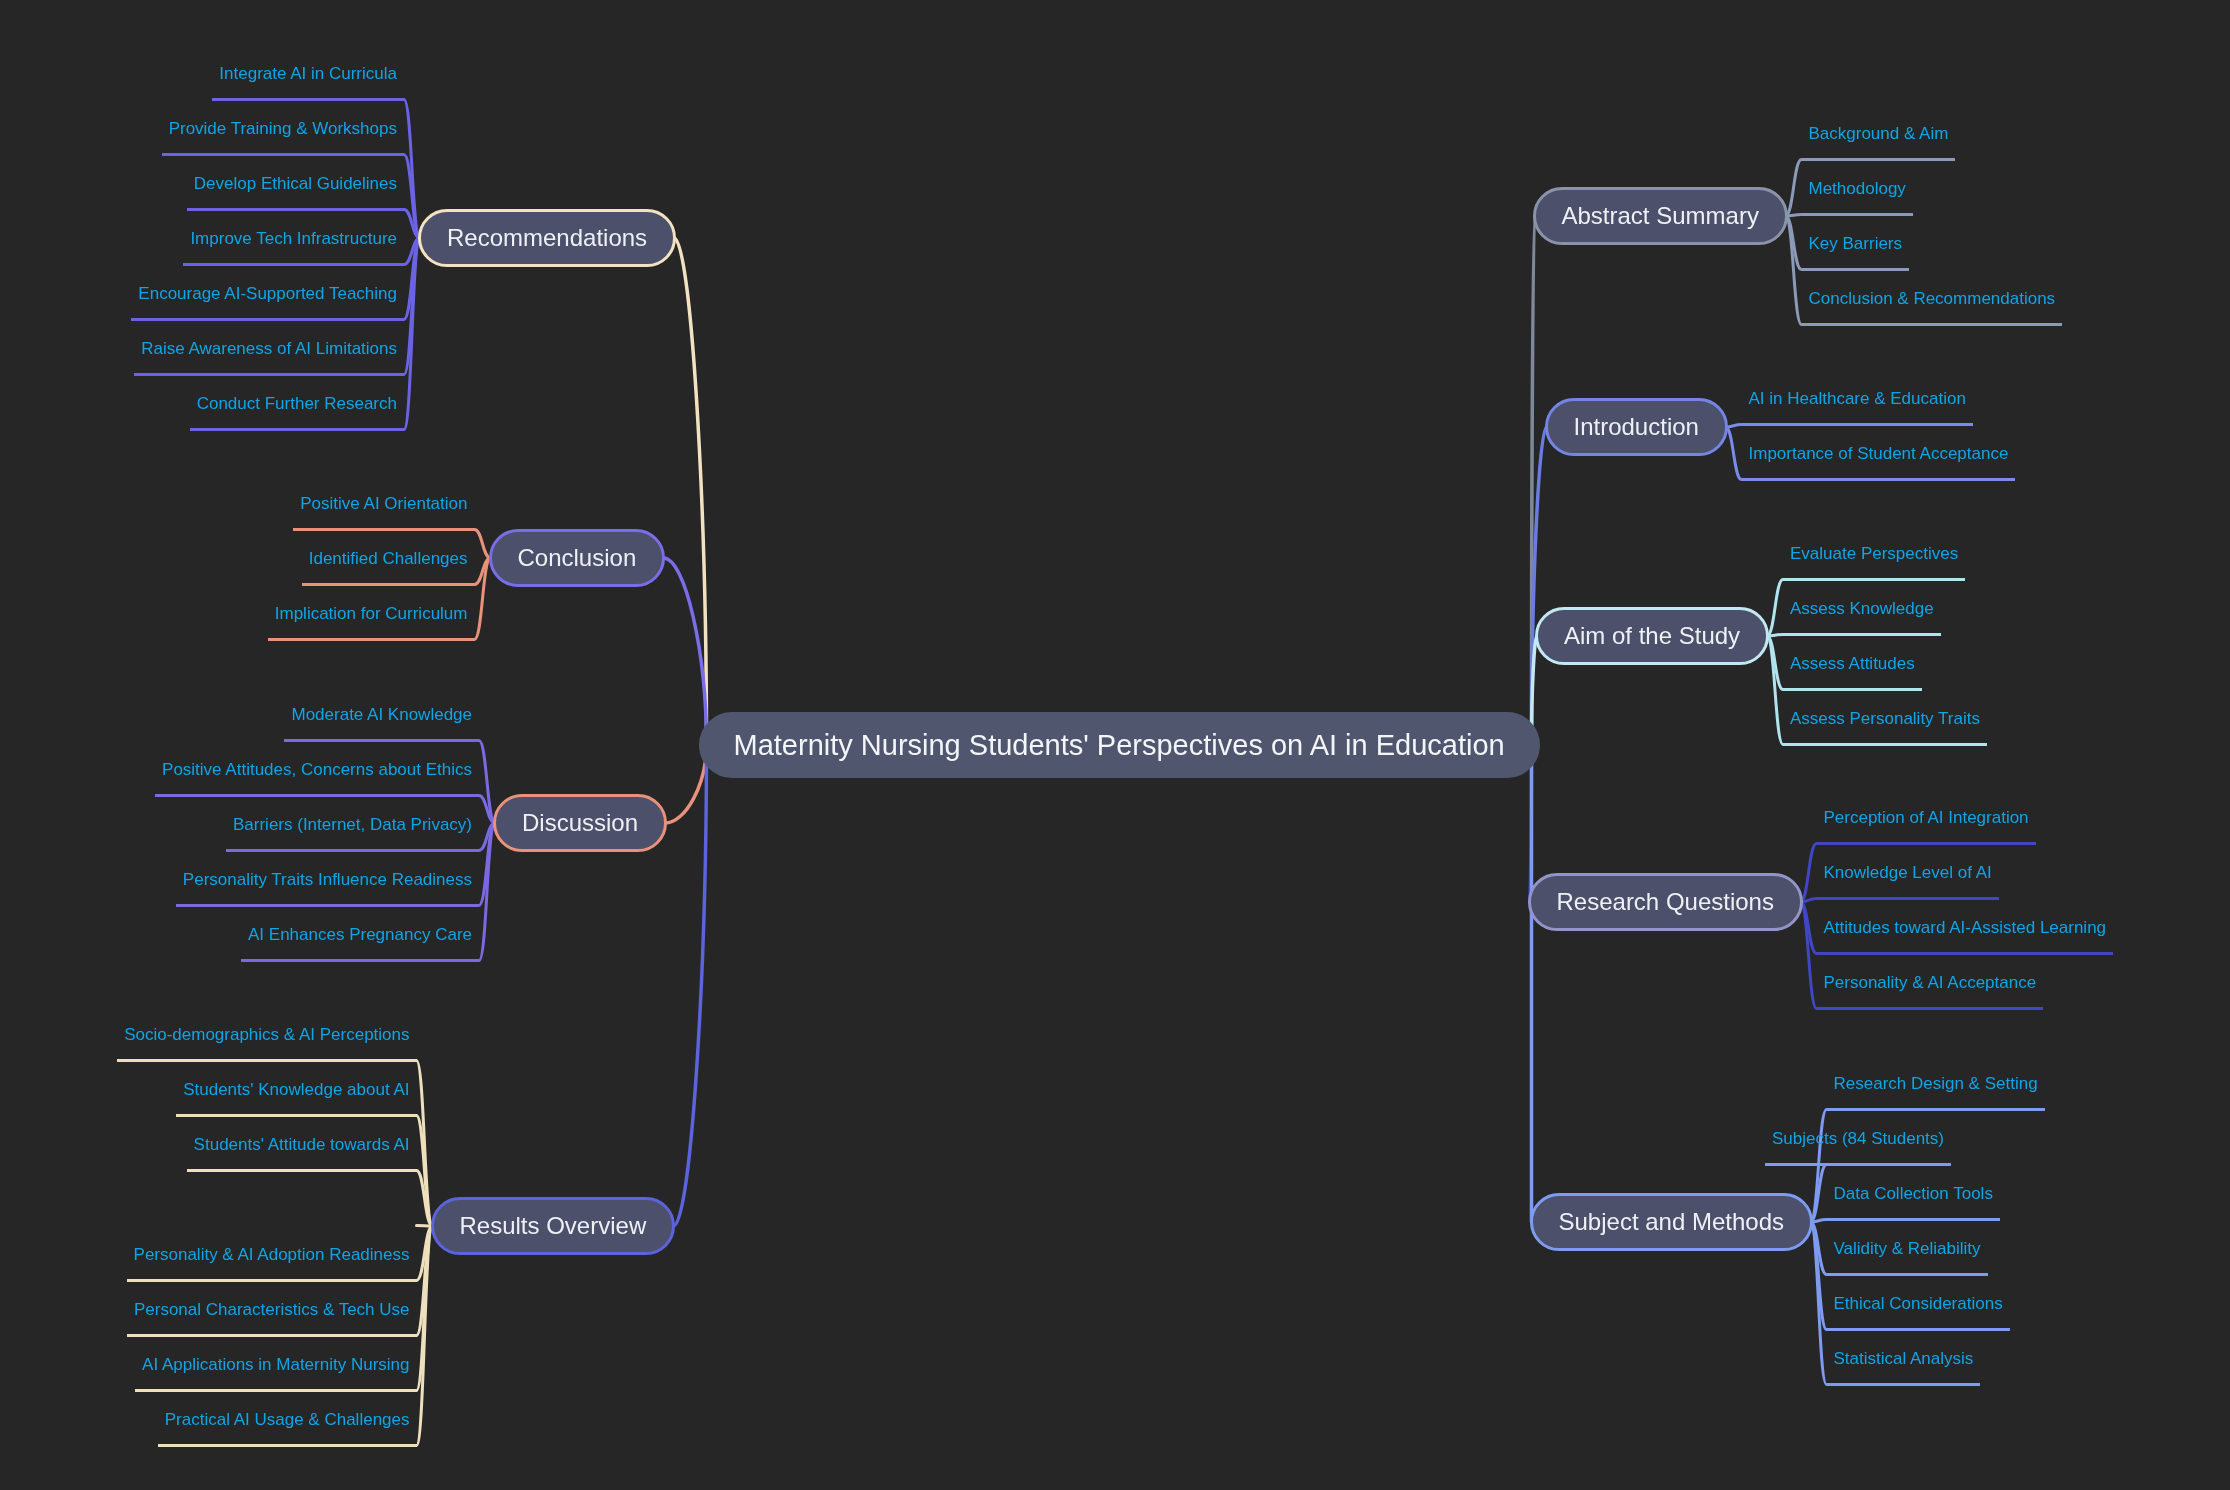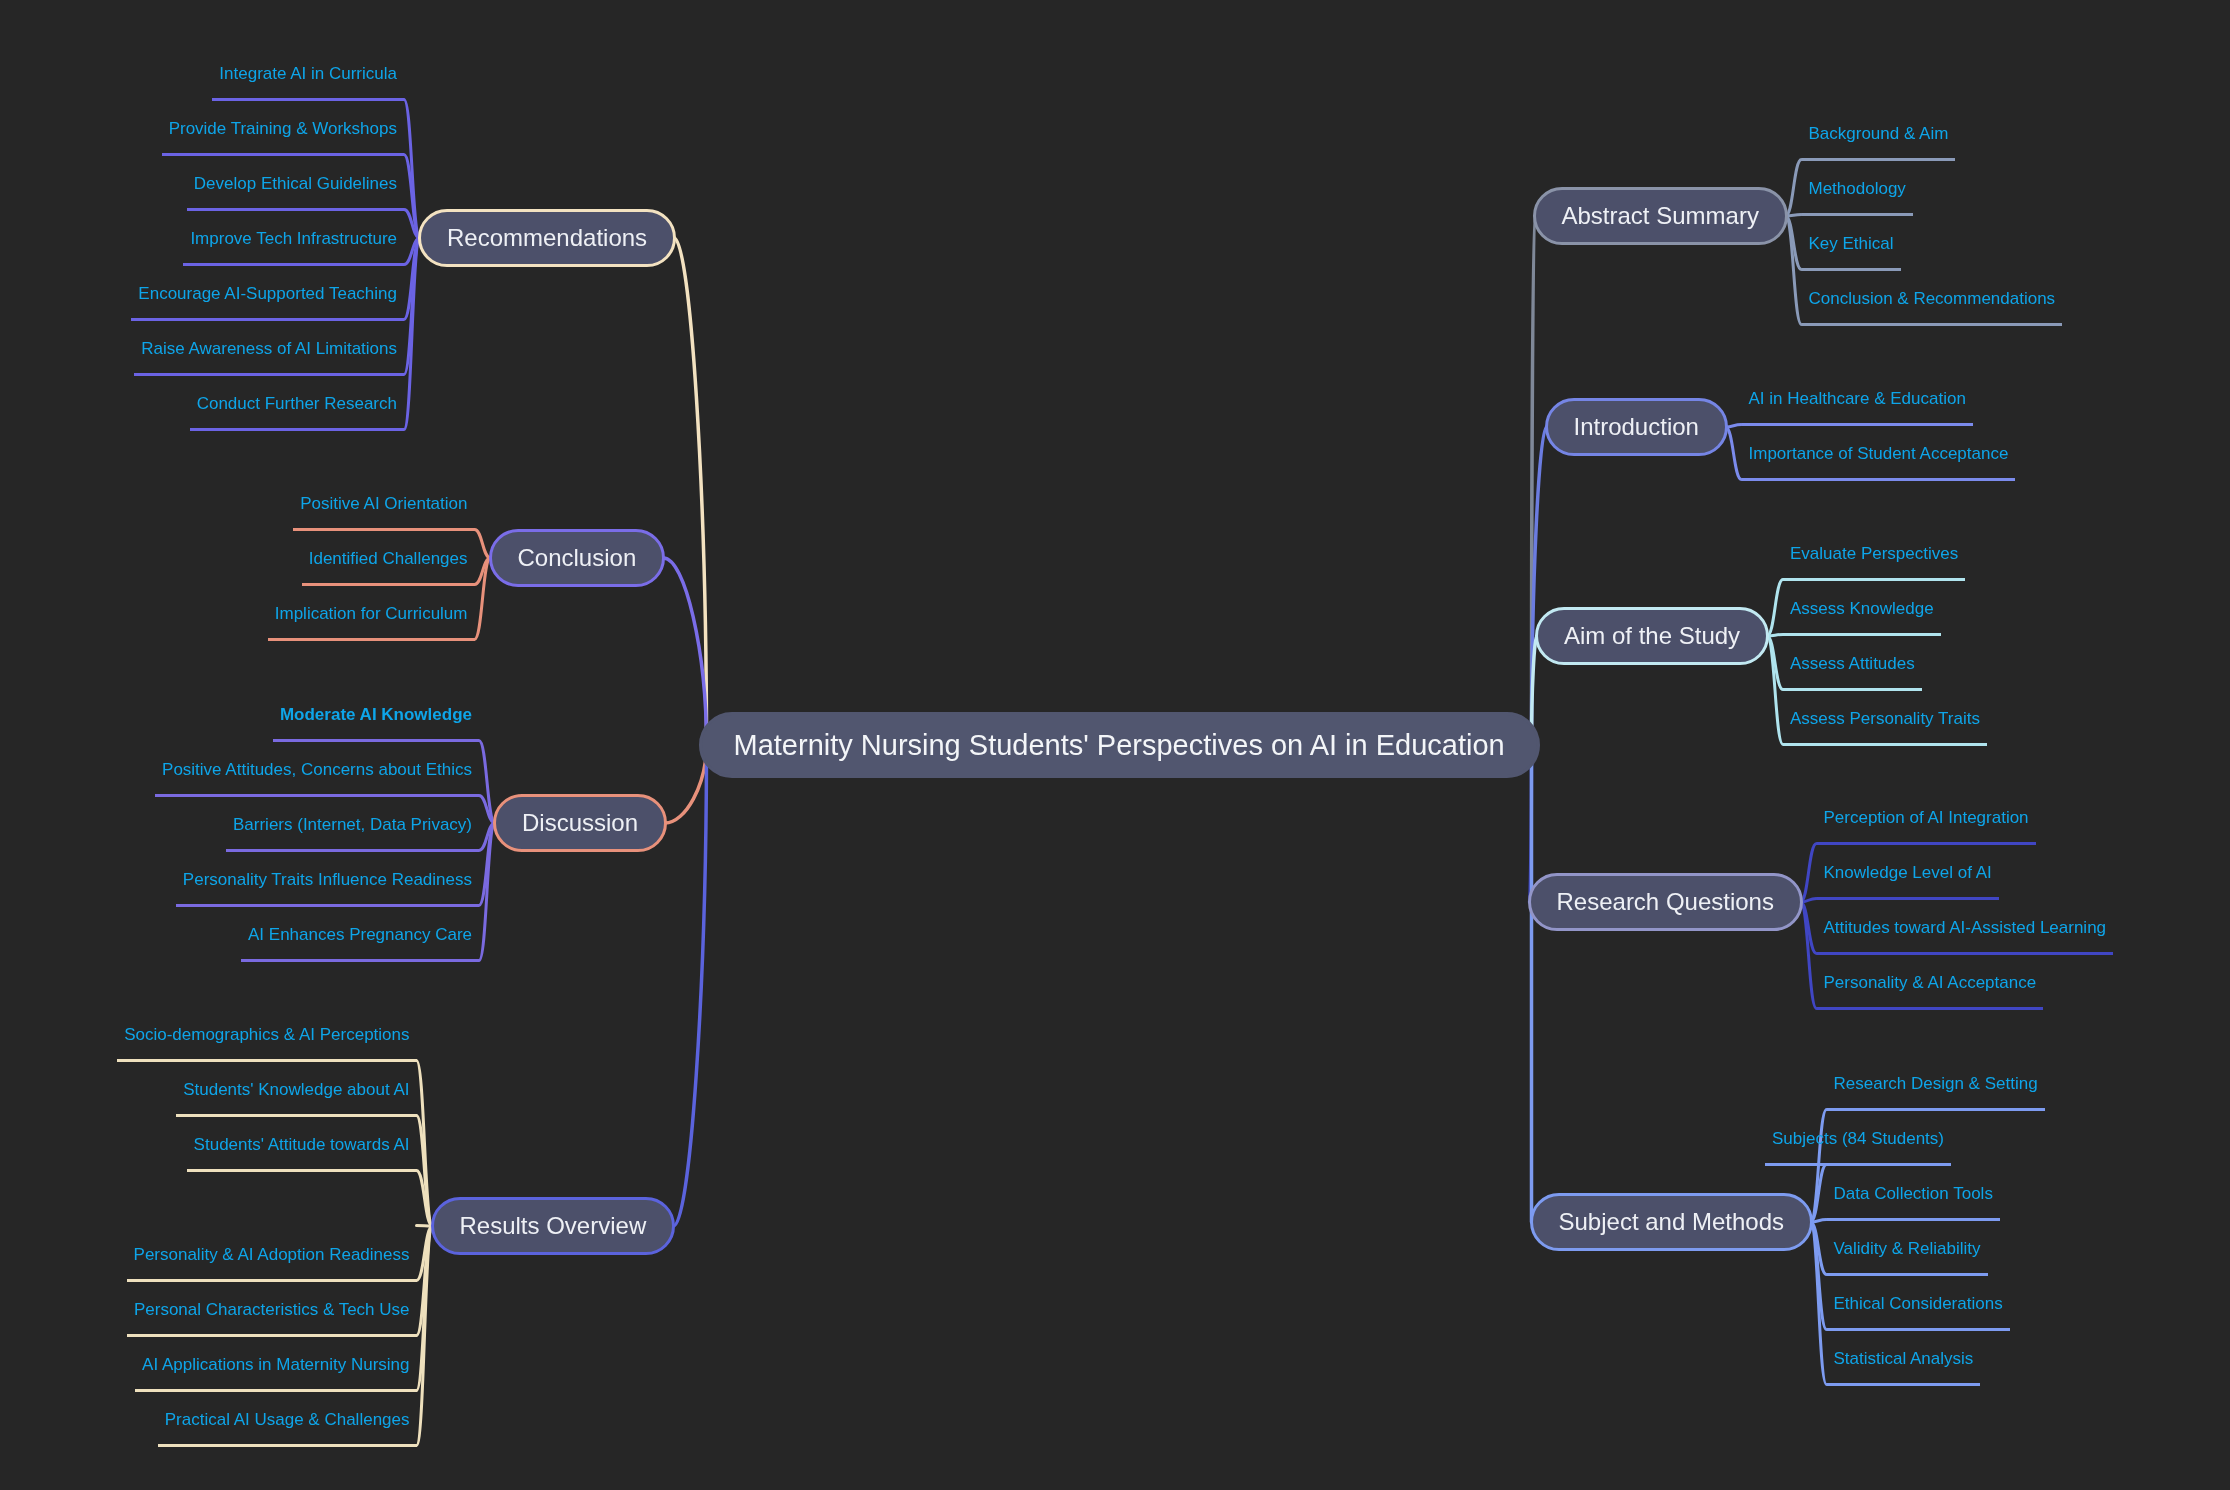--- a/index.html
+++ b/index.html
@@ -96,37 +96,37 @@
     <div class="child-label" style="border-bottom-color: rgb(107, 99, 228); top: 169px; right: 1826px;">Develop Ethical Guidelines</div>
     <div class="child-label" style="border-bottom-color: rgb(107, 99, 228); top: 224px; right: 1826px;">Improve Tech Infrastructure</div>
     <div class="child-label" style="border-bottom-color: rgb(107, 99, 228); top: 279px; right: 1826px;">Encourage AI-Supported Teaching</div>
     <div class="child-label" style="border-bottom-color: rgb(107, 99, 228); top: 334px; right: 1826px;">Raise Awareness of AI Limitations</div>
     <div class="child-label" style="border-bottom-color: rgb(107, 99, 228); top: 389px; right: 1826px;">Conduct Further Research</div>
     <div class="pill" style="background: rgb(76, 80, 106); border-color: rgb(122, 109, 232); left: 488.5px; top: 529px; visibility: visible;"><span>Conclusion</span></div>
     <div class="child-label" style="border-bottom-color: rgb(232, 145, 123); top: 489px; right: 1755.5px;">Positive AI Orientation</div>
     <div class="child-label" style="border-bottom-color: rgb(232, 145, 123); top: 544px; right: 1755.5px;">Identified Challenges</div>
     <div class="child-label" style="border-bottom-color: rgb(232, 145, 123); top: 599px; right: 1755.5px;">Implication for Curriculum</div>
     <div class="pill" style="background: rgb(76, 80, 106); border-color: rgb(232, 145, 123); left: 493px; top: 794px; visibility: visible;"><span>Discussion</span></div>
-    <div class="child-label" style="border-bottom-color: rgb(122, 106, 224); top: 700px; right: 1751px; font-weight: bold;">Moderate AI Knowledge</div>
+    <div class="child-label" style="border-bottom-color: rgb(122, 106, 224); top: 700px; right: 1751px;">Moderate AI Knowledge</div>
     <div class="child-label" style="border-bottom-color: rgb(122, 106, 224); top: 755px; right: 1751px;">Positive Attitudes, Concerns about Ethics</div>
     <div class="child-label" style="border-bottom-color: rgb(122, 106, 224); top: 810px; right: 1751px;">Barriers (Internet, Data Privacy)</div>
     <div class="child-label" style="border-bottom-color: rgb(122, 106, 224); top: 865px; right: 1751px;">Personality Traits Influence Readiness</div>
     <div class="child-label" style="border-bottom-color: rgb(122, 106, 224); top: 920px; right: 1751px;">AI Enhances Pregnancy Care</div>
     <div class="pill" style="background: rgb(76, 80, 106); border-color: rgb(91, 99, 221); left: 430.5px; top: 1197px; visibility: visible;"><span>Results Overview</span></div>
     <div class="child-label" style="border-bottom-color: rgb(238, 224, 189); top: 1020px; right: 1813.5px;">Socio-demographics &amp; AI Perceptions</div>
     <div class="child-label" style="border-bottom-color: rgb(238, 224, 189); top: 1075px; right: 1813.5px;">Students' Knowledge about AI</div>
     <div class="child-label" style="border-bottom-color: rgb(238, 224, 189); top: 1130px; right: 1813.5px;">Students' Attitude towards AI</div>
     <div class="child-label" style="border-bottom-color: rgb(238, 224, 189); top: 1240px; right: 1813.5px;">Personality &amp; AI Adoption Readiness</div>
     <div class="child-label" style="border-bottom-color: rgb(238, 224, 189); top: 1295px; right: 1813.5px;">Personal Characteristics &amp; Tech Use</div>
     <div class="child-label" style="border-bottom-color: rgb(238, 224, 189); top: 1350px; right: 1813.5px;">AI Applications in Maternity Nursing</div>
     <div class="child-label" style="border-bottom-color: rgb(238, 224, 189); top: 1405px; right: 1813.5px;">Practical AI Usage &amp; Challenges</div>
     <div class="pill" style="background: rgb(76, 80, 106); border-color: rgb(138, 147, 168); left: 1532.5px; top: 187px; visibility: visible;"><span>Abstract Summary</span></div>
     <div class="child-label" style="border-bottom-color: rgb(138, 154, 184); top: 119px; left: 1801.5px;">Background &amp; Aim</div>
     <div class="child-label" style="border-bottom-color: rgb(138, 154, 184); top: 174px; left: 1801.5px;">Methodology</div>
-    <div class="child-label" style="border-bottom-color: rgb(138, 154, 184); top: 229px; left: 1801.5px;">Key Ethical</div>
+    <div class="child-label" style="border-bottom-color: rgb(138, 154, 184); top: 229px; left: 1801.5px;">Key Barriers</div>
     <div class="child-label" style="border-bottom-color: rgb(138, 154, 184); top: 284px; left: 1801.5px;">Conclusion &amp; Recommendations</div>
     <div class="pill" style="background: rgb(76, 80, 106); border-color: rgb(117, 133, 229); left: 1544.5px; top: 398px; visibility: visible;"><span>Introduction</span></div>
     <div class="child-label" style="border-bottom-color: rgb(123, 139, 236); top: 384px; left: 1741.5px;">AI in Healthcare &amp; Education</div>
     <div class="child-label" style="border-bottom-color: rgb(123, 139, 236); top: 439px; left: 1741.5px;">Importance of Student Acceptance</div>
     <div class="pill" style="background: rgb(76, 80, 106); border-color: rgb(194, 233, 242); left: 1535px; top: 607px; visibility: visible;"><span>Aim of the Study</span></div>
     <div class="child-label" style="border-bottom-color: rgb(176, 228, 238); top: 539px; left: 1783px;">Evaluate Perspectives</div>
     <div class="child-label" style="border-bottom-color: rgb(176, 228, 238); top: 594px; left: 1783px;">Assess Knowledge</div>
     <div class="child-label" style="border-bottom-color: rgb(176, 228, 238); top: 649px; left: 1783px;">Assess Attitudes</div>
     <div class="child-label" style="border-bottom-color: rgb(176, 228, 238); top: 704px; left: 1783px;">Assess Personality Traits</div>
     <div class="pill" style="background: rgb(76, 80, 106); border-color: rgb(146, 149, 200); left: 1527.5px; top: 873px; visibility: visible;"><span>Research Questions</span></div>

